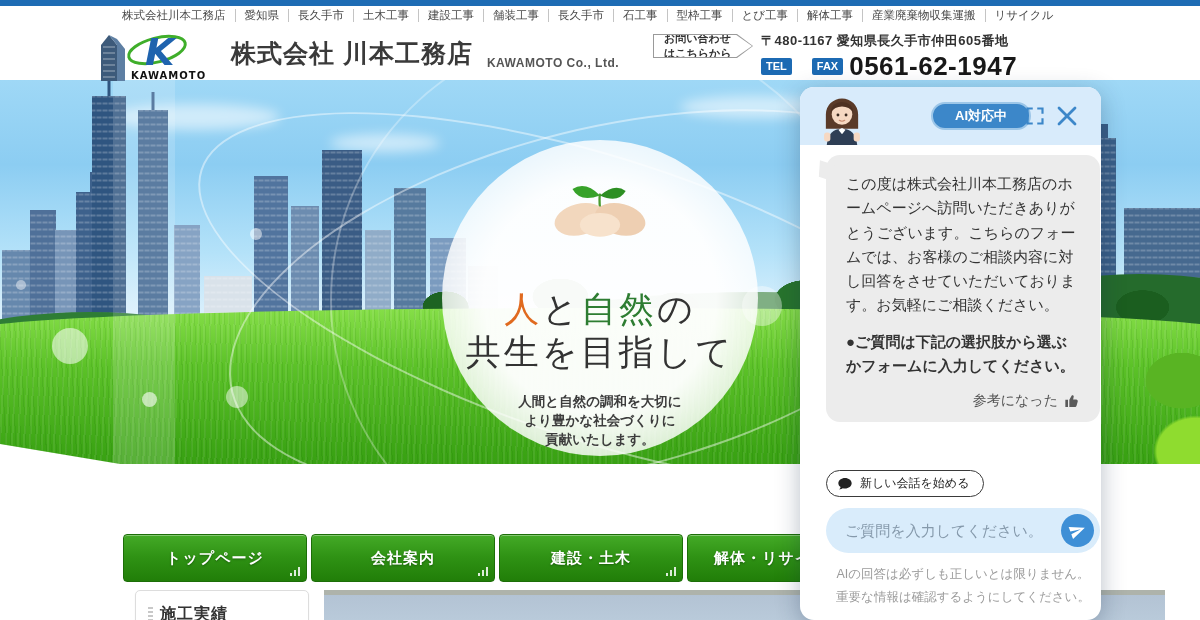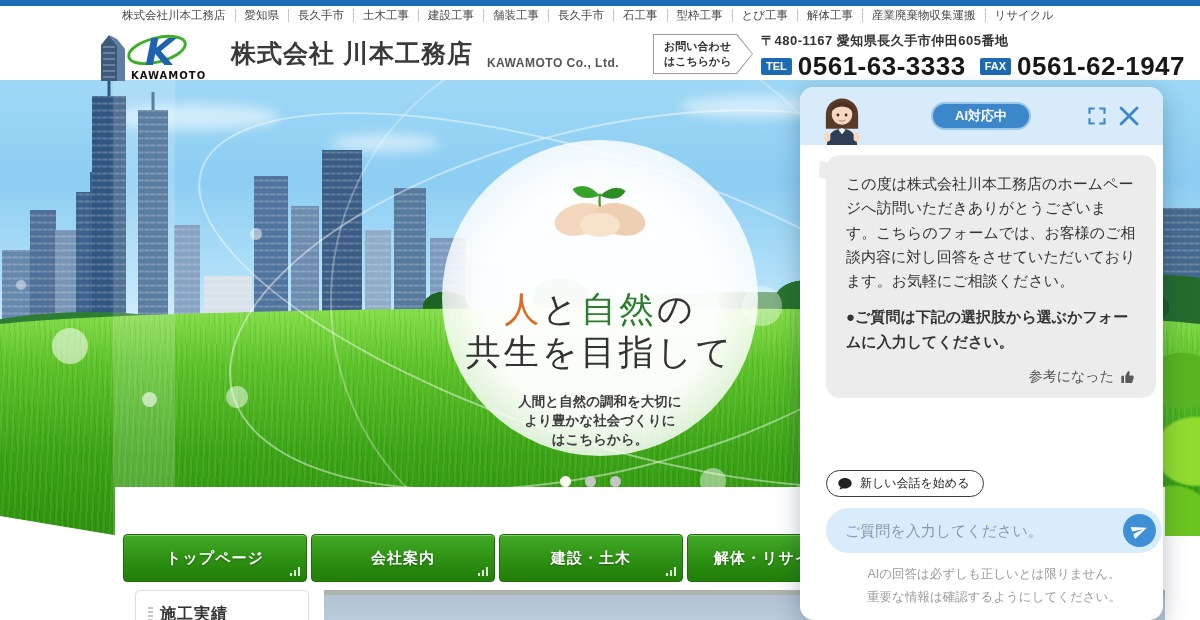--- a/index.html
+++ b/index.html
@@ -13,35 +13,35 @@
   .kw-list .kw{font-size:11.5px;color:#4a4a4a;padding:0 9px;border-right:1px solid #c4c4c4;line-height:13px;white-space:nowrap;}
   .kw-list .kw:last-child{border-right:none;}
 
   
   .header{position:relative;height:55px;background:#fff;z-index:6;}
   .logo-wrap{position:absolute;left:95px;top:4px;display:flex;align-items:flex-start;cursor:pointer;}
   .brand-text{position:absolute;left:222px;top:12px;display:flex;align-items:flex-end;margin-left:9px;}
   .brand-jp{font-size:25px;font-weight:bold;color:#3a3a3a;letter-spacing:1px;}
   .brand-en{font-size:12px;font-weight:bold;color:#555;margin-left:14px;letter-spacing:.5px;}
   .contact-block{position:absolute;left:653px;top:5px;display:flex;}
-  .contact-btn{position:relative;width:100px;height:40px;margin-top:4px;cursor:pointer;}
+  .contact-btn{position:relative;width:100px;height:24px;margin-top:4px;cursor:pointer;}
   .contact-btn .shape-outer{position:absolute;inset:0;background:#9a9a9a;clip-path:polygon(0 0,84% 0,100% 50%,84% 100%,0 100%);}
   .contact-btn .shape-inner{position:absolute;inset:1px;background:#fff;clip-path:polygon(0 0,84% 0,100% 50%,84% 100%,0 100%);
      display:flex;flex-direction:column;justify-content:center;padding-left:10px;}
   .contact-btn .l1,.contact-btn .l2{font-size:11px;font-weight:bold;color:#333;line-height:1.35;}
   .contact-info{margin-left:8px;}
   .addr{font-size:13px;font-weight:bold;color:#333;margin-top:2px;letter-spacing:.5px;}
   .phones{display:flex;align-items:center;margin-top:3px;}
   .ph-badge{display:inline-block;background:#1c6ab3;color:#fff;font-size:11px;font-weight:bold;
      padding:3px 5px;border-radius:2px;margin-right:6px;line-height:1;}
   .ph-num{font-size:26px;font-weight:800;color:#181818;letter-spacing:.5px;line-height:1;}
   .phones .fax-group{margin-left:14px;display:flex;align-items:center;}
 
   
-  .hero{position:absolute;left:0;top:80px;width:1200px;height:456px;overflow:hidden;
+  .hero{position:absolute;left:0;top:80px;width:1200px;height:384px;overflow:hidden;
      background:linear-gradient(180deg,#9fd8f6 0%,#8ccdf2 22%,#b4e2f9 45%,#d8effc 60%);}
   .swirl{position:absolute;border:2px solid rgba(255,255,255,.45);border-radius:50%;}
   .swirl.s1{width:840px;height:280px;left:180px;top:78px;transform:rotate(18deg);}
   .swirl.s2{width:760px;height:340px;left:220px;top:48px;transform:rotate(-14deg);}
   .swirl.s3{width:540px;height:540px;left:330px;top:-52px;border-color:rgba(255,255,255,.3);}
   .cloud{position:absolute;background:rgba(255,255,255,.55);border-radius:50%;filter:blur(6px);}
   .city{position:absolute;left:0;top:0;}
   .grass{position:absolute;left:-30px;top:228px;width:1260px;height:320px;border-radius:100% 100% 0 0/46px;
      background:linear-gradient(180deg,#86df48 0%,#5cc228 18%,#3ba414 45%,#2a8e0b 75%,#1f7a06 100%);}
   .grass::after{content:"";position:absolute;inset:0;border-radius:inherit;
@@ -94,21 +94,21 @@
   .side-card{position:absolute;left:20px;top:103px;width:172px;height:44px;background:#fff;
      border:1px solid #ddd;border-radius:5px;box-shadow:0 1px 2px rgba(0,0,0,.06);}
   .side-title-row{display:flex;align-items:center;padding:13px 0 0 12px;cursor:pointer;}
   .side-dots{width:5px;height:15px;margin-right:7px;
      background:repeating-linear-gradient(180deg,#c8c8c8 0 2px,rgba(0,0,0,0) 2px 4px);}
   .side-title{font-size:16px;font-weight:bold;color:#333;letter-spacing:1px;}
   .main-media{position:absolute;left:209px;top:103px;width:841px;height:30px;
      background:linear-gradient(180deg,#aeb3ab 0 5px,#b3c3d4 5px,#b9cada 100%);}
 
   
-  .chat{position:absolute;left:800px;top:87px;width:363px;height:533px;background:#fff;border-radius:14px;
+  .chat{position:absolute;left:800px;top:87px;width:301px;height:533px;background:#fff;border-radius:14px;
      box-shadow:0 6px 24px rgba(20,40,70,.30);z-index:50;display:flex;flex-direction:column;overflow:hidden;}
   .chat-head{position:relative;height:58px;background:#d8ebfb;flex:0 0 auto;}
   .chat-avatar{position:absolute;left:20px;top:6px;}
   .chat-status{position:absolute;left:131px;top:15px;width:100px;height:28px;border-radius:15px;
      background:#3c87c9;border:2px solid #9cc6e8;box-sizing:border-box;
      display:flex;align-items:center;justify-content:center;color:#fff;font-size:13px;font-weight:bold;}
   .chat-expand{position:absolute;right:56px;top:19px;width:20px;height:20px;cursor:pointer;}
   .chat-close{position:absolute;right:22px;top:17px;width:24px;height:24px;cursor:pointer;}
   .chat-body{flex:1;display:flex;flex-direction:column;padding:10px 1px 12px 26px;overflow:hidden;}
   .bubble{position:relative;background:#ececec;border-radius:14px;padding:17px 20px 12px 20px;max-width:290px;}
@@ -185,21 +185,20 @@
         <div class="shape-outer"></div>
         <div class="shape-inner">
           <span class="l1">お問い合わせ</span>
           <span class="l2">はこちらから</span>
         </div>
       </div>
       <div class="contact-info">
         <div class="addr">〒480-1167 愛知県長久手市仲田605番地</div>
         <div class="phones">
           <span class="ph-badge">TEL</span>
-          <span class="ph-num">0561-63-3333</span>
           <span class="fax-group">
             <span class="ph-badge">FAX</span>
             <span class="ph-num">0561-62-1947</span>
           </span>
         </div>
       </div>
     </div>
   </div>
 
   <div class="hero">
@@ -298,21 +297,21 @@
         <ellipse cx="82" cy="62" rx="28" ry="17" fill="#eecfb2" transform="rotate(14 82 62)"></ellipse>
         <ellipse cx="60" cy="68" rx="22" ry="13" fill="#f7e2cc"></ellipse>
       </svg>
       <div class="hero-h">
         <span class="c-orange">人</span><span>と</span><span class="c-green">自然</span><span>の</span><br>
         <span>共生を目指して</span>
       </div>
       <div class="hero-sub">
         <div>人間と自然の調和を大切に</div>
         <div>より豊かな社会づくりに</div>
-        <div>はこちらから。</div>
+        <div>貢献いたします。</div>
       </div>
     </div>
 
     <div class="dots">
       <span class="dot active"></span>
       <span class="dot"></span>
       <span class="dot"></span>
     </div>
 
     <div class="wedge2"></div>

